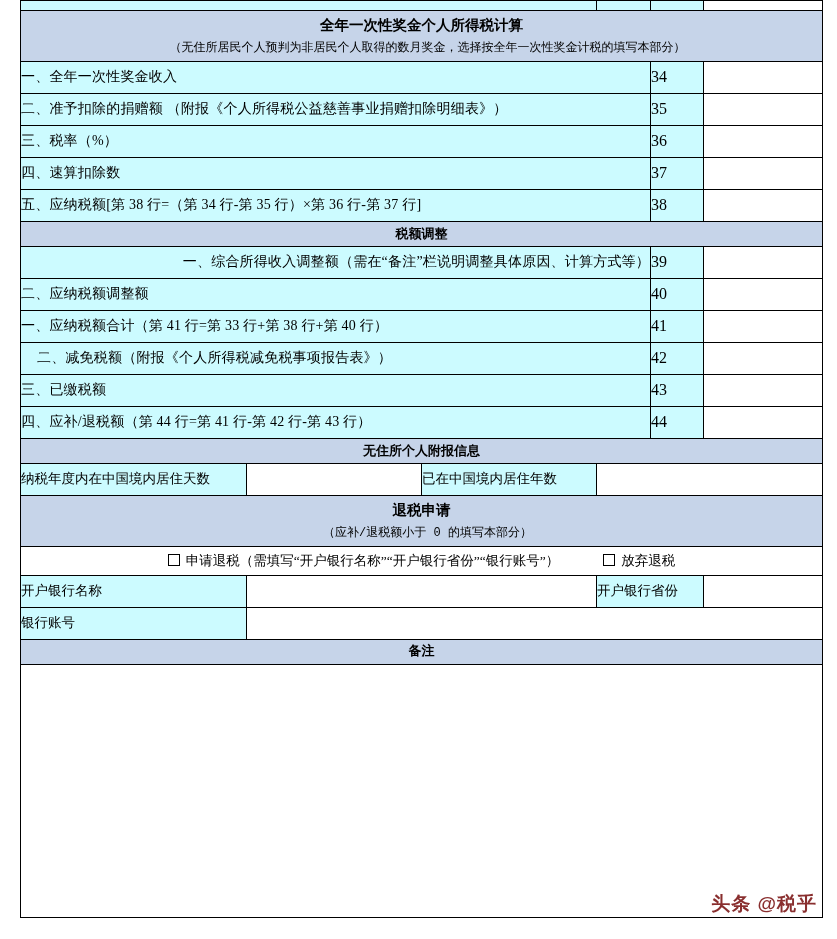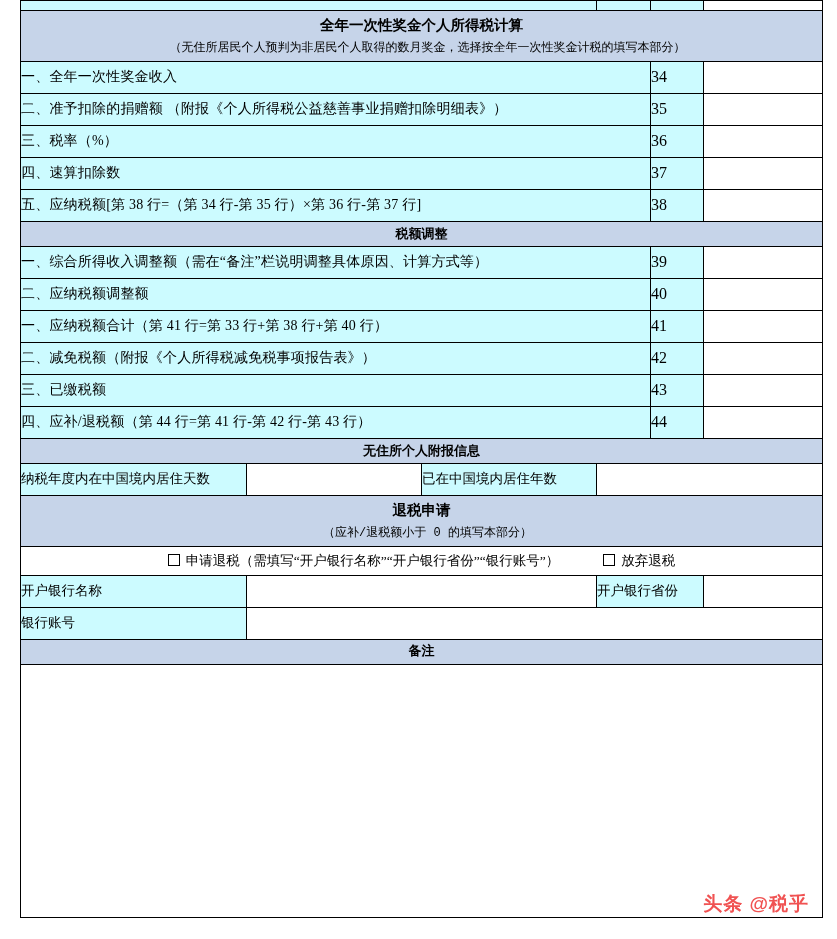--- a/index.html
+++ b/index.html
@@ -108,25 +108,25 @@
     height: 252px;
     background: #ffffff;
   }
 
   
   .sliver td { height: 9px; border-top: none; }
 
   
   .watermark {
     position: absolute;
-    right: 28px;
+    right: 20px;
     bottom: 22px;
     font-size: 19px;
     font-weight: bold;
-    color: #ef4444;
+    color: #7f1d1d;
     font-family: "Liberation Sans", sans-serif;
     letter-spacing: 1px;
     opacity: 0.92;
     white-space: nowrap;
   }
 </style>
 </head>
 <body>
 
 <div id="sheet">
@@ -184,40 +184,40 @@
         <td class="cyan lbl" colspan="4" style="height:31px;">五、应纳税额[第 38 行=（第 34 行-第 35 行）×第 36 行-第 37 行]</td>
         <td class="cyan num">38</td>
         <td class="white"></td>
       </tr>
 
       <tr>
         <td class="band sec-title-only" colspan="6" style="height:24px;">税额调整</td>
       </tr>
 
       <tr>
-        <td class="cyan lbl" colspan="4" style="height:31px;">一、综合所得收入调整额（需在“备注”栏说明调整具体原因、计算方式等）</td>
+        <td class="cyan lbl" colspan="4" style="height:31px;text-align:right;">一、综合所得收入调整额（需在“备注”栏说明调整具体原因、计算方式等）</td>
         <td class="cyan num">39</td>
         <td class="white"></td>
       </tr>
 
       <tr>
         <td class="cyan lbl" colspan="4" style="height:31px;">二、应纳税额调整额</td>
         <td class="cyan num">40</td>
         <td class="white"></td>
       </tr>
 
 
       <tr>
         <td class="cyan lbl" colspan="4" style="height:31px;">一、应纳税额合计（第 41 行=第 33 行+第 38 行+第 40 行）</td>
         <td class="cyan num">41</td>
         <td class="white"></td>
       </tr>
 
       <tr>
-        <td class="cyan lbl" colspan="4" style="height:31px;">二、减免税额（附报《个人所得税减免税事项报告表》）</td>
+        <td class="cyan lbl" colspan="4" style="height:31px;padding-left:16px;">二、减免税额（附报《个人所得税减免税事项报告表》）</td>
         <td class="cyan num">42</td>
         <td class="white"></td>
       </tr>
 
       <tr>
         <td class="cyan lbl" colspan="4" style="height:31px;">三、已缴税额</td>
         <td class="cyan num">43</td>
         <td class="white"></td>
       </tr>
 

